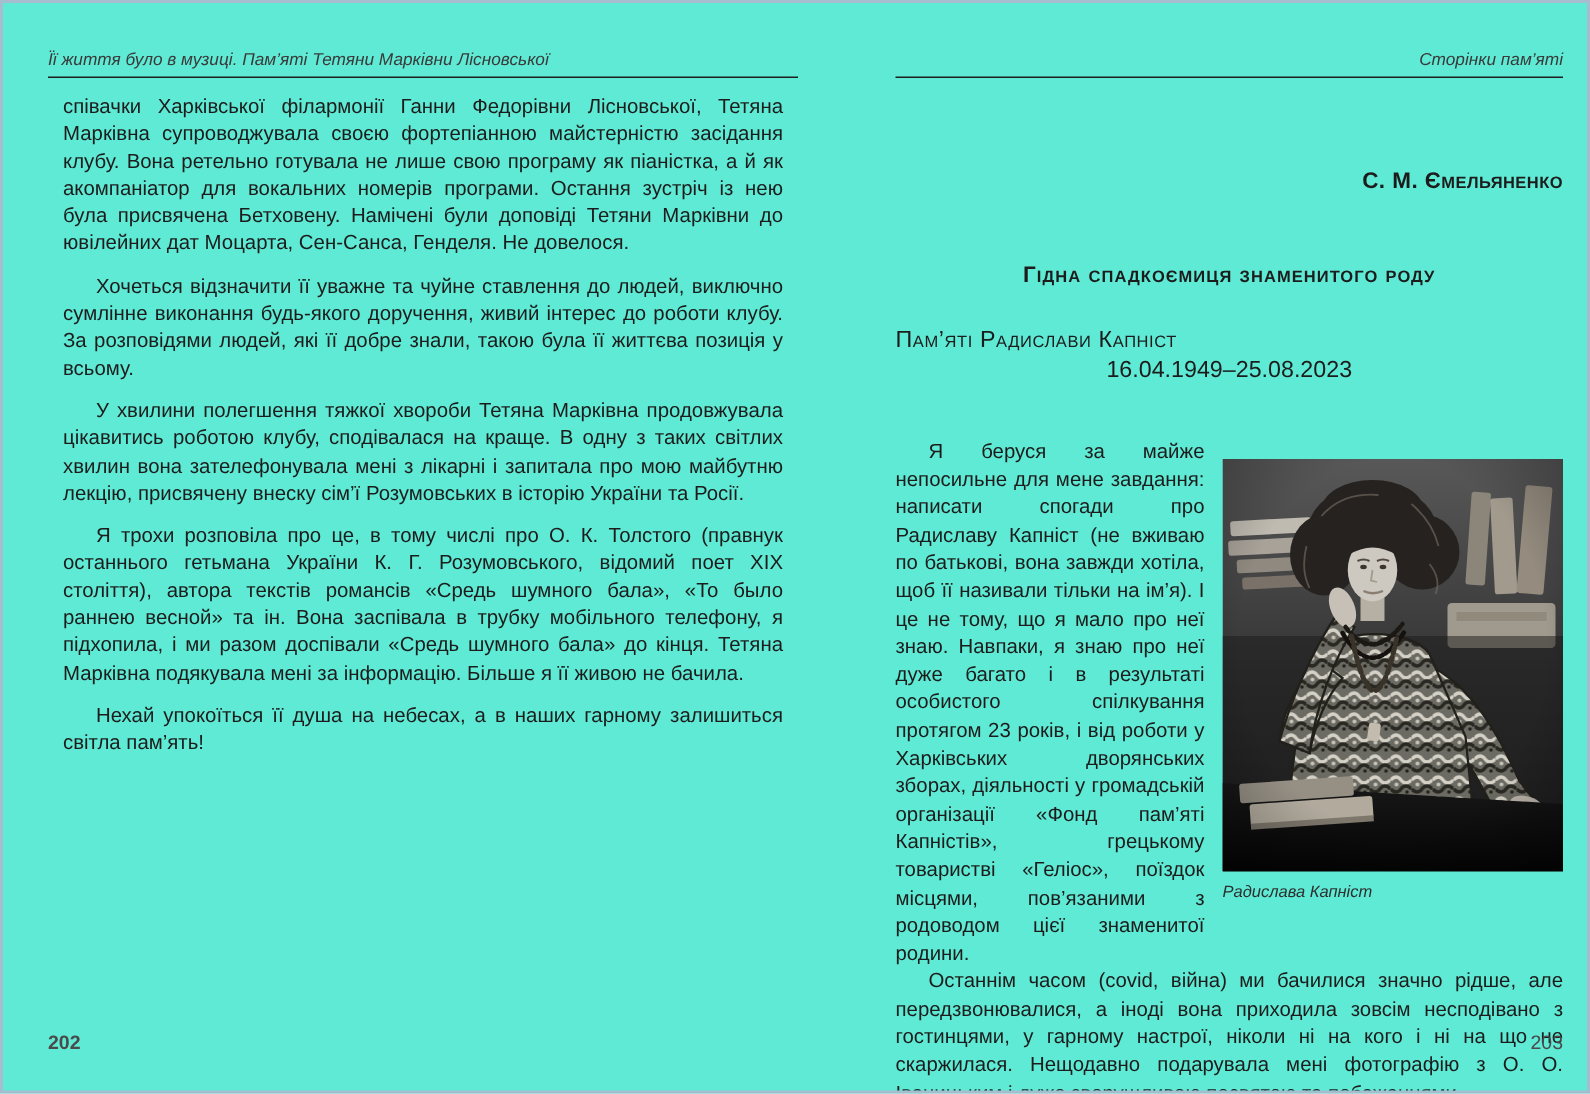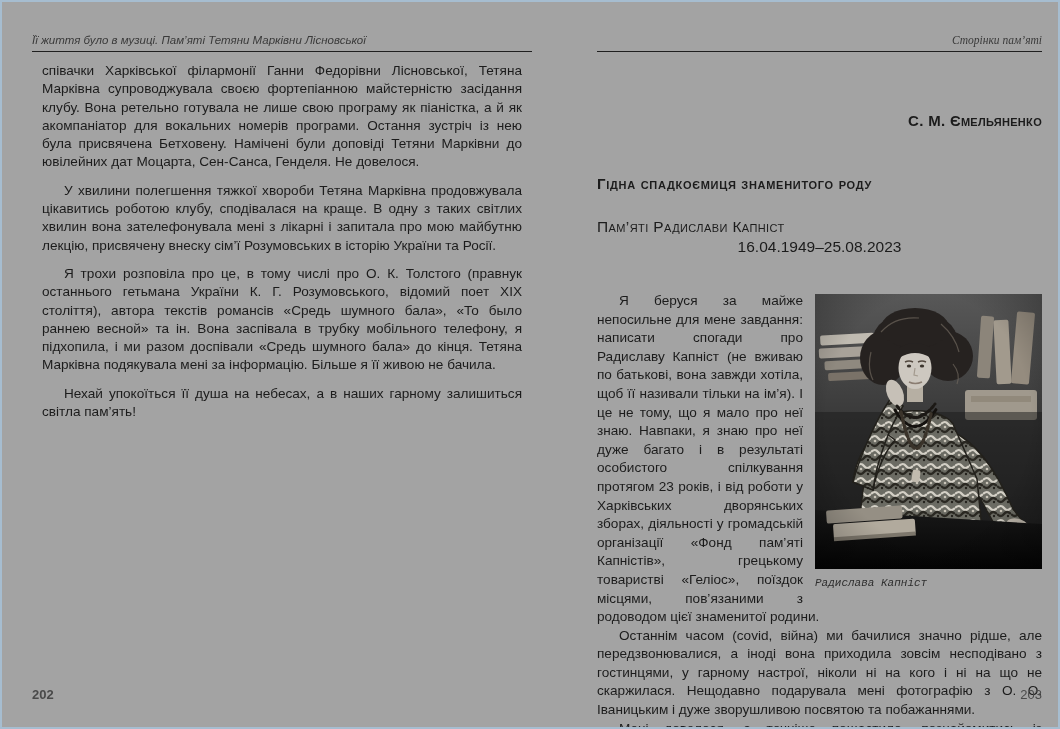--- a/index.html
+++ b/index.html
@@ -1,60 +1,60 @@
 <!DOCTYPE html>
 <html lang="uk"><head>
 <meta charset="utf-8">
 <style>
   html, body { margin: 0; padding: 0; background: #e8e8e8; }
   .frame {
     box-sizing: border-box;
     width: 1060px; height: 729px;
     border: 2px solid #a6bdd0;
-    background: #a3a3a3;
+    background: #5eead4;
     position: relative;
     overflow: hidden;
     font-family: "Liberation Sans", sans-serif;
     color: #1c1c1c;
   }
   .page { position: absolute; top: 32px; height: 668px; }
   .page-left  { left: 30px;  width: 500px; }
   .page-right { left: 595px; width: 445px; }
 
   .running-head {
     font-style: italic;
     font-size: 11.5px;
     color: #3a3a3a;
     padding-bottom: 5px;
     border-bottom: 1.5px solid #1f1f1f;
     white-space: nowrap;
   }
   .running-head.rh-left  { text-align: left; }
-  .running-head.rh-right { text-align: right; font-family: Liberation Serif, serif; }
+  .running-head.rh-right { text-align: right; }
 
   .body-text {
     margin-top: 9px;
     font-size: 13.6px;
     line-height: 18.3px;
     text-align: justify;
   }
   .body-text p { margin: 10px; text-indent: 22px; }
   .body-text p.no-indent { text-indent: 0; }
 
   .author {
     margin-top: 60px;
     text-align: right;
     font-weight: bold;
     font-variant: small-caps;
     font-size: 15px;
     letter-spacing: 0.3px;
   }
   .article-title {
     margin: 46px 0 0 0;
-    text-align: left;
+    text-align: center;
     font-size: 15px;
     font-weight: bold;
     font-variant: small-caps;
     letter-spacing: 0.7px;
   }
   .article-subtitle {
     margin-top: 26px;
     text-align: left;
     font-variant: small-caps;
     font-size: 15.5px;
@@ -69,22 +69,21 @@
     margin-top: 36px;
     font-size: 13.6px;
     line-height: 18.6px;
     text-align: justify;
   }
   .article p { margin: 0; text-indent: 22px; }
 
   figure.portrait {
     float: right;
     width: 227px;
-    margin: 2px 0 4px 12px;
-    font-family: Liberation Mono, monospace;
+    margin: 14px 0 4px 12px;
   }
   figure.portrait svg { display: block; width: 227px; height: 275px; }
   figure.portrait figcaption {
     font-style: italic;
     font-size: 11px;
     color: #2e2e2e;
     margin-top: 5px;
     text-align: left;
   }
 
@@ -100,20 +99,21 @@
 </head>
 <body>
 
 <div class="frame">
 
   <section class="page page-left">
     <div class="running-head rh-left">Її життя було в музиці. Пам’яті Тетяни Марківни Лісновської</div>
 
     <div class="body-text">
       <p class="no-indent">співачки Харківської філармонії Ганни Федорівни Лісновської, Тетяна Марківна супроводжувала своєю фортепіанною майстерністю засідання клубу. Вона ретельно готувала не лише свою програму як піаністка, а й як акомпаніатор для вокальних номерів програми. Остання зустріч із нею була присвячена Бетховену. Намічені були доповіді Тетяни Марківни до ювілейних дат Моцарта, Сен-Санса, Генделя. Не довелося.</p>
+      <p>Хочеться відзначити її уважне та чуйне ставлення до людей, виключно сумлінне виконання будь-якого доручення, живий інтерес до роботи клубу. За розповідями людей, які її добре знали, такою була її життєва позиція у всьому.</p>
       <p>У хвилини полегшення тяжкої хвороби Тетяна Марківна продовжувала цікавитись роботою клубу, сподівалася на краще. В одну з таких світлих хвилин вона зателефонувала мені з лікарні і запитала про мою майбутню лекцію, присвячену внеску сім’ї Розумовських в історію України та Росії.</p>
       <p>Я трохи розповіла про це, в тому числі про О. К. Толстого (правнук останнього гетьмана України К. Г. Розумовського, відомий поет XIX століття), автора текстів романсів «Средь шумного бала», «То было раннею весной» та ін. Вона заспівала в трубку мобільного телефону, я підхопила, і ми разом доспівали «Средь шумного бала» до кінця. Тетяна Марківна подякувала мені за інформацію. Більше я її живою не бачила.</p>
       <p>Нехай упокоїться її душа на небесах, а в наших гарному залишиться світла пам’ять!</p>
     </div>
 
     <div class="page-number pn-left">202</div>
   </section>
 
   <section class="page page-right">
     <div class="running-head rh-right">Сторінки пам’яті</div>

